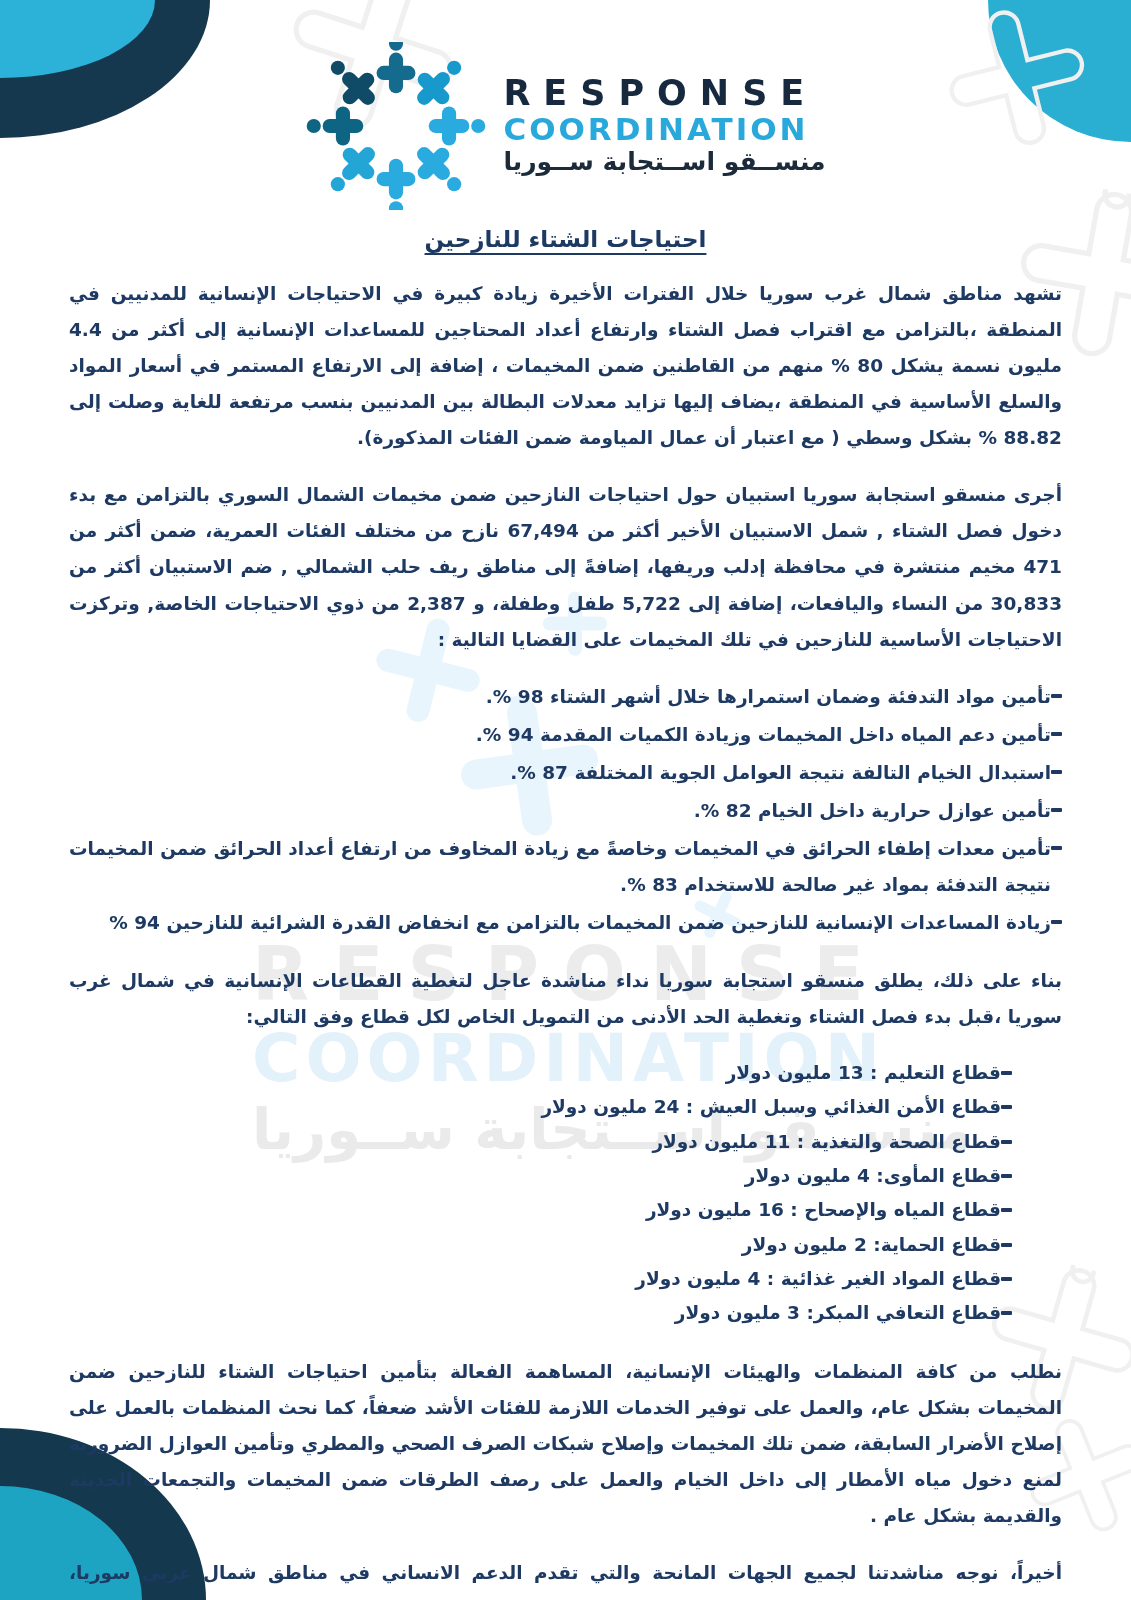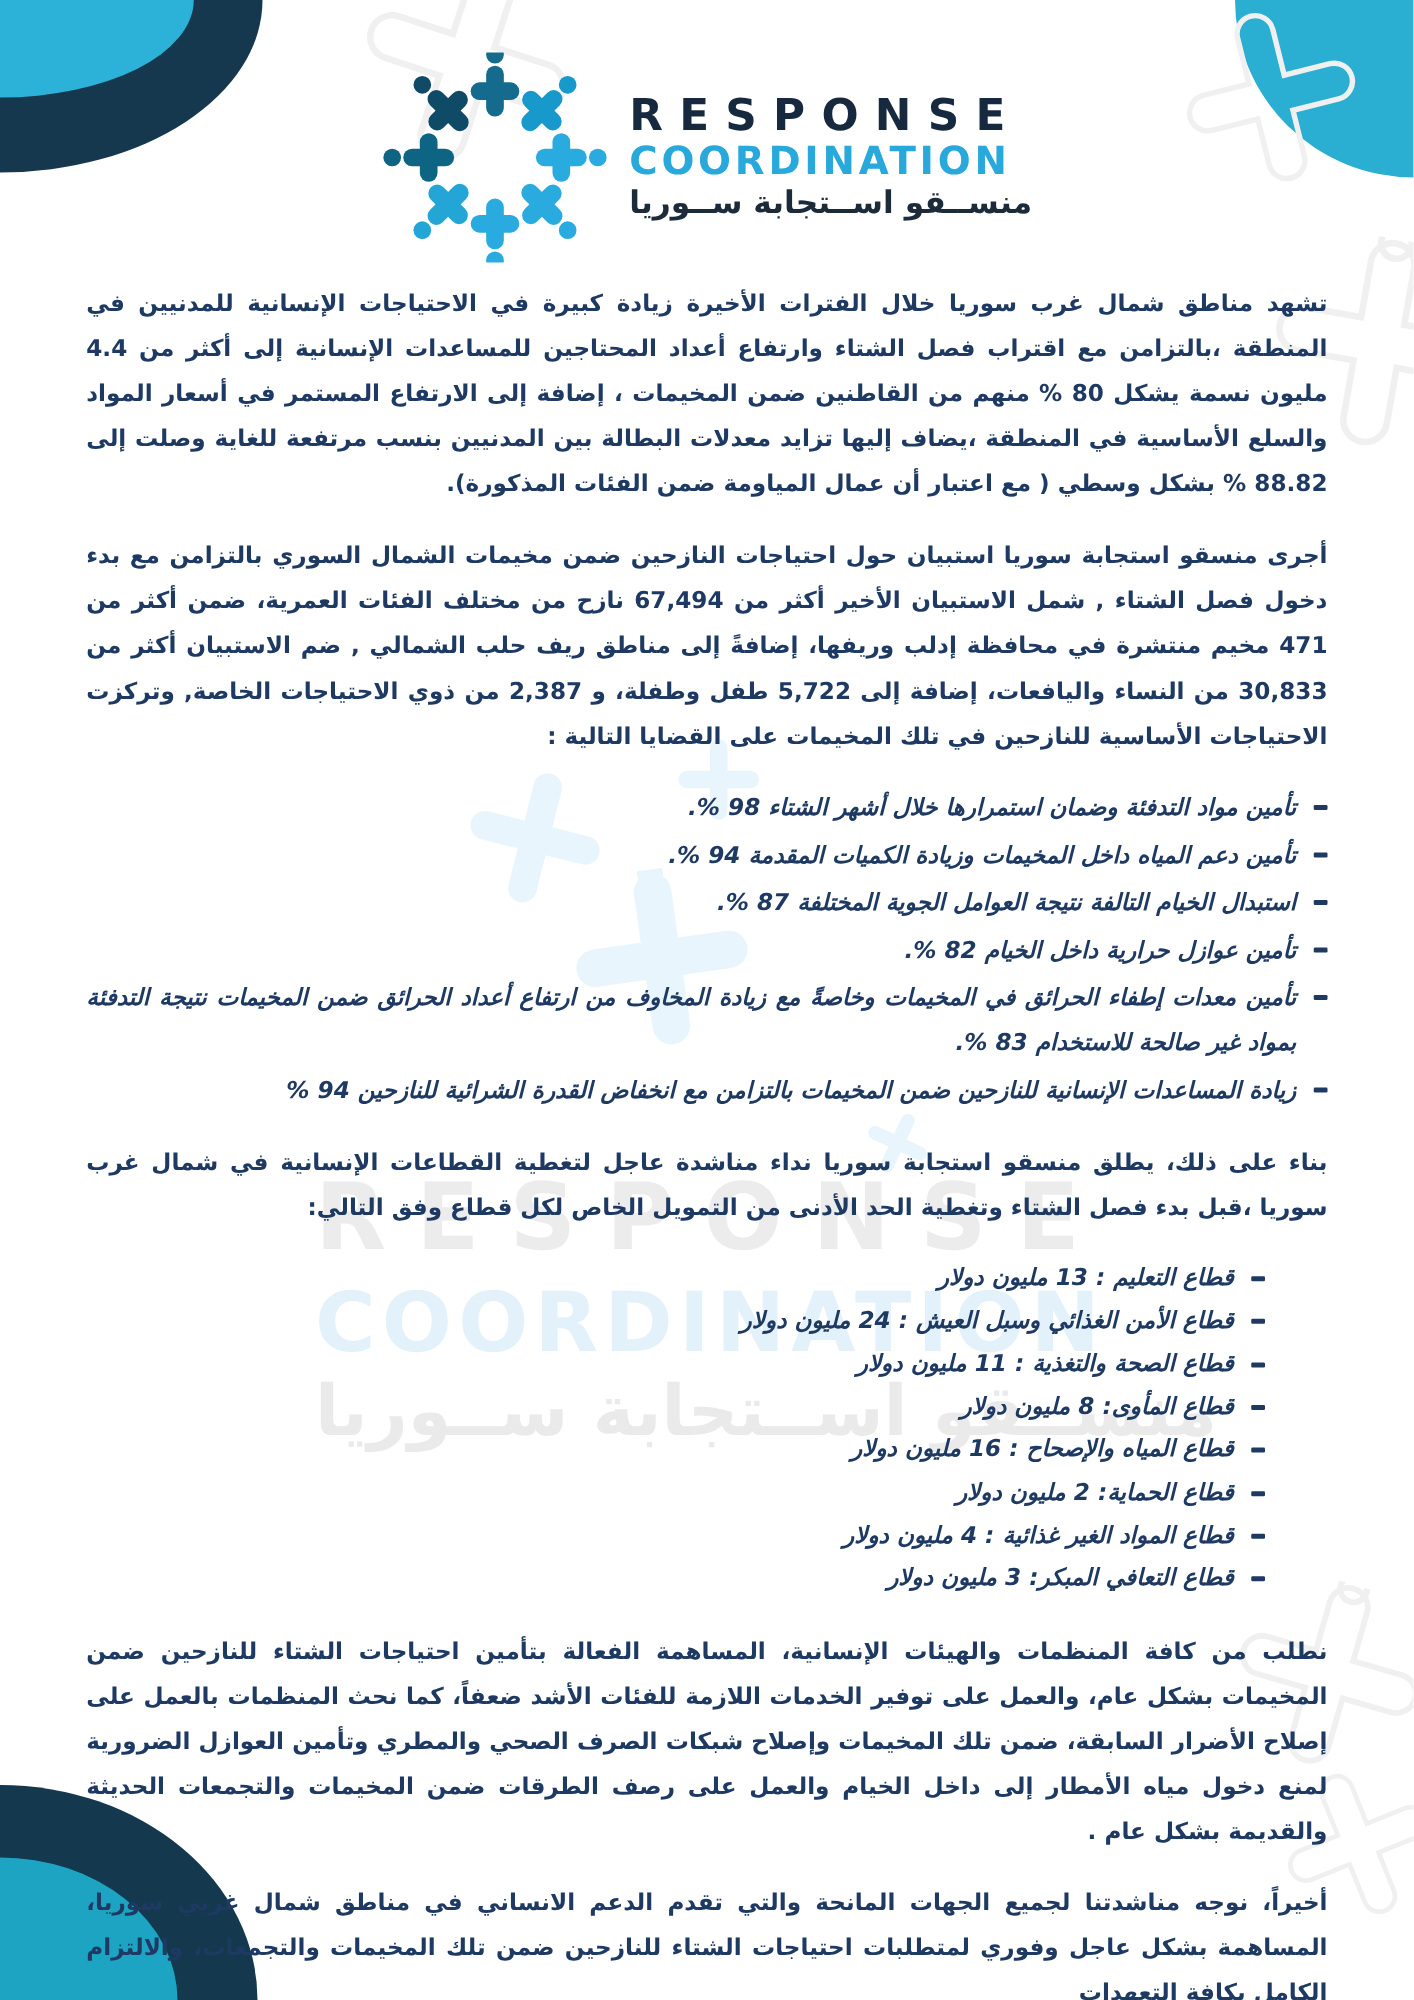--- a/index.html
+++ b/index.html
@@ -34,21 +34,21 @@
   .logo-line3{direction:rtl;font-size:25px;font-weight:bold;color:#1b2b3a;line-height:1.25;align-self:flex-end;}
 
   .doc-title{text-align:center;font-size:23px;font-weight:bold;margin:4px 0 24px 0;}
   .doc-title span{text-decoration:underline;text-underline-offset:6px;text-decoration-thickness:2px;}
 
   p.para{font-size:18.5px;font-weight:bold;line-height:1.95;text-align:justify;text-align-last:right;margin:16px 0 21px 0;}
 
   ul.needs,ul.sectors{list-style:none;margin:0 0 22px 0;padding:0;font-size:18.5px;font-weight:bold;}
   ul.needs{line-height:1.95;}
   ul.sectors{line-height:1.8;margin-bottom:24px;}
-  ul li{display:flex;gap:14px;margin-bottom:2px;font-style:italic;}
+  ul li{display:flex;gap:0;margin-bottom:2px;}
   ul.sectors li{padding-right:50px;margin-bottom:1px;}
   .marker{flex:0 0 11px;height:4px;background:#1e3a63;border-radius:1px;margin-top:15px;}
   .li-text{flex:1;text-align:justify;text-align-last:right;}
 </style>
 </head>
 <body>
 
 <div class="page">
 
   <svg class="deco deco-tl" width="218" height="148" viewBox="0 0 218 148">
@@ -146,20 +146,21 @@
             <circle cx="95" cy="2" r="8"></circle>
           </g>
       </svg>
       <div class="logo-text">
         <div class="logo-line1">RESPONSE</div>
         <div class="logo-line2">COORDINATION</div>
         <div class="logo-line3">منســقو اســتجابة ســوريا</div>
       </div>
     </div>
 
+    <div class="doc-title"><span>احتياجات الشتاء للنازحين</span></div>
 
     <p class="para">تشهد مناطق شمال غرب سوريا خلال الفترات الأخيرة زيادة كبيرة في الاحتياجات الإنسانية للمدنيين في المنطقة ،بالتزامن مع اقتراب فصل الشتاء وارتفاع أعداد المحتاجين للمساعدات الإنسانية إلى أكثر من 4.4 مليون نسمة يشكل 80 % منهم من القاطنين ضمن المخيمات ، إضافة إلى الارتفاع المستمر في أسعار المواد والسلع الأساسية في المنطقة ،يضاف إليها تزايد معدلات البطالة بين المدنيين بنسب مرتفعة للغاية وصلت إلى 88.82 % بشكل وسطي ( مع اعتبار أن عمال المياومة ضمن الفئات المذكورة).</p>
 
     <p class="para">أجرى منسقو استجابة سوريا استبيان حول احتياجات النازحين ضمن مخيمات الشمال السوري بالتزامن مع بدء دخول فصل الشتاء , شمل الاستبيان الأخير أكثر من 67,494 نازح من مختلف الفئات العمرية، ضمن أكثر من 471 مخيم منتشرة في محافظة إدلب وريفها، إضافةً إلى مناطق ريف حلب الشمالي , ضم الاستبيان أكثر من 30,833 من النساء واليافعات، إضافة إلى 5,722 طفل وطفلة، و 2,387 من ذوي الاحتياجات الخاصة, وتركزت الاحتياجات الأساسية للنازحين في تلك المخيمات على القضايا التالية :</p>
 
     <ul class="needs">
       <li>
           <span class="marker"></span>
           <span class="li-text">تأمين مواد التدفئة وضمان استمرارها خلال أشهر الشتاء 98 %.</span>
         </li>
@@ -195,21 +196,21 @@
       <li>
           <span class="marker"></span>
           <span class="li-text">قطاع الأمن الغذائي وسبل العيش : 24 مليون دولار</span>
         </li>
       <li>
           <span class="marker"></span>
           <span class="li-text">قطاع الصحة والتغذية : 11 مليون دولار</span>
         </li>
       <li>
           <span class="marker"></span>
-          <span class="li-text">قطاع المأوى: 8 مليون دولار</span>
+          <span class="li-text">قطاع المأوى: 4 مليون دولار</span>
         </li>
       <li>
           <span class="marker"></span>
           <span class="li-text">قطاع المياه والإصحاح : 16 مليون دولار</span>
         </li>
       <li>
           <span class="marker"></span>
           <span class="li-text">قطاع الحماية: 2 مليون دولار</span>
         </li>
       <li>

